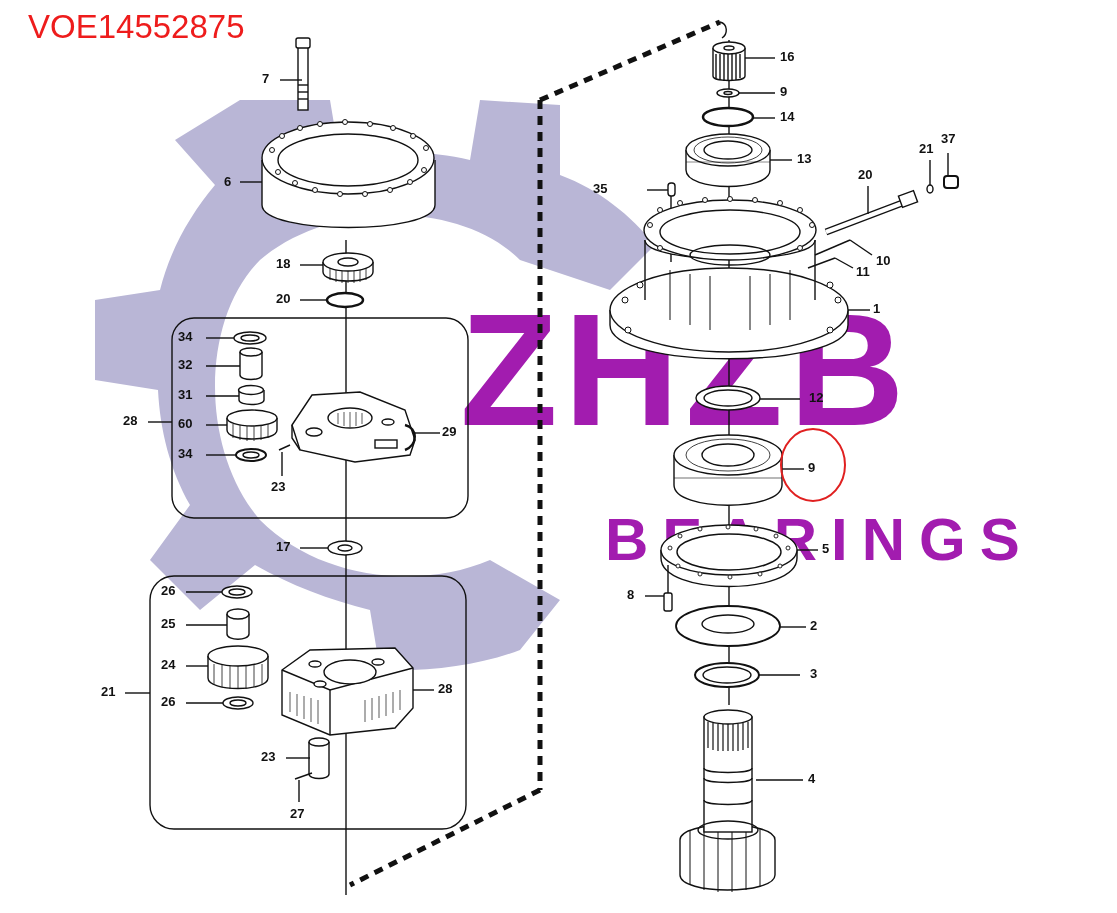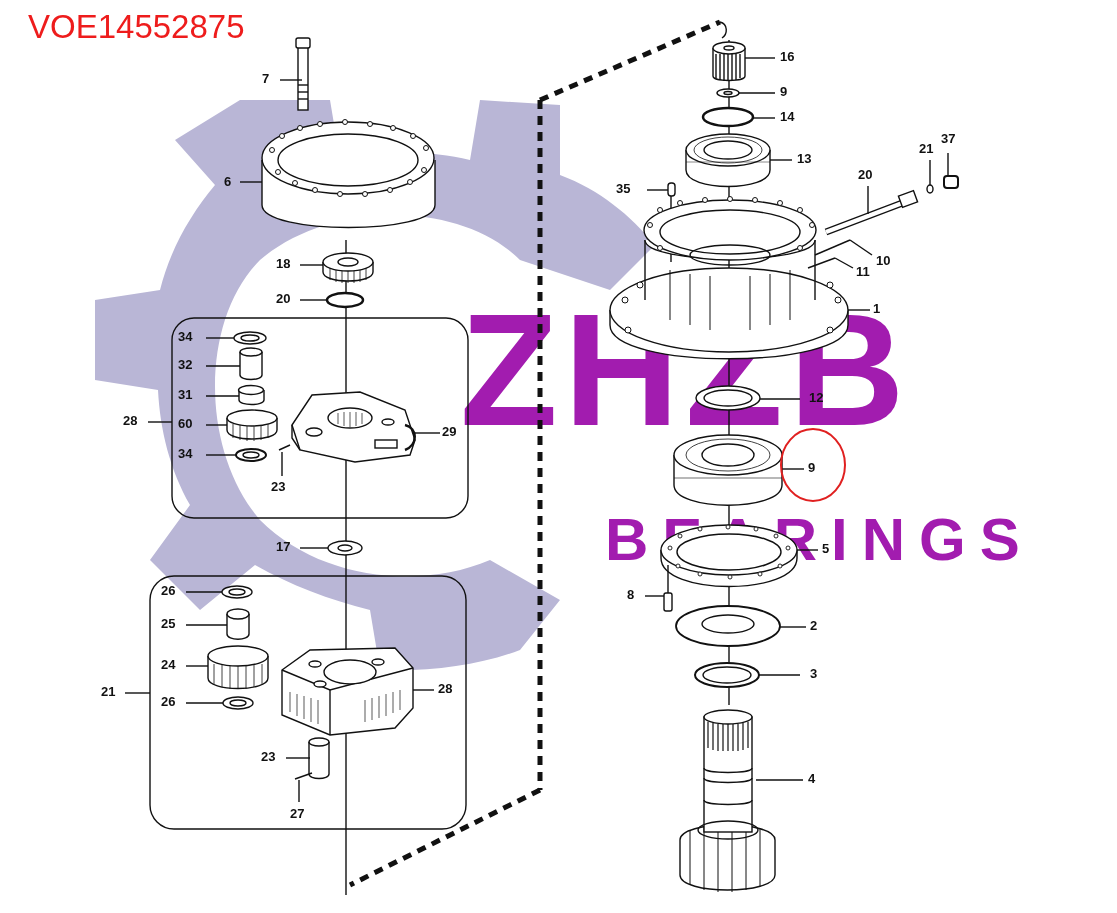--- a/index.html
+++ b/index.html
@@ -406,21 +406,21 @@
   <div class="lbl" style="left:101px;top:685px">21</div>
   <div class="lbl" style="left:161px;top:695px">26</div>
   <div class="lbl" style="left:438px;top:682px">28</div>
   <div class="lbl" style="left:261px;top:750px">23</div>
   <div class="lbl" style="left:290px;top:807px">27</div>
 
   <div class="lbl" style="left:780px;top:50px">16</div>
   <div class="lbl" style="left:780px;top:85px">9</div>
   <div class="lbl" style="left:780px;top:110px">14</div>
   <div class="lbl" style="left:797px;top:152px">13</div>
-  <div class="lbl" style="left:616px;top:182px">35</div>
+  <div class="lbl" style="left:593px;top:182px">35</div>
   <div class="lbl" style="left:858px;top:168px">20</div>
   <div class="lbl" style="left:919px;top:142px">21</div>
   <div class="lbl" style="left:941px;top:132px">37</div>
   <div class="lbl" style="left:876px;top:254px">10</div>
   <div class="lbl" style="left:856px;top:265px">11</div>
   <div class="lbl" style="left:873px;top:302px">1</div>
   <div class="lbl" style="left:809px;top:391px">12</div>
   <div class="lbl" style="left:808px;top:461px">9</div>
   <div class="lbl" style="left:822px;top:542px">5</div>
   <div class="lbl" style="left:627px;top:588px">8</div>

